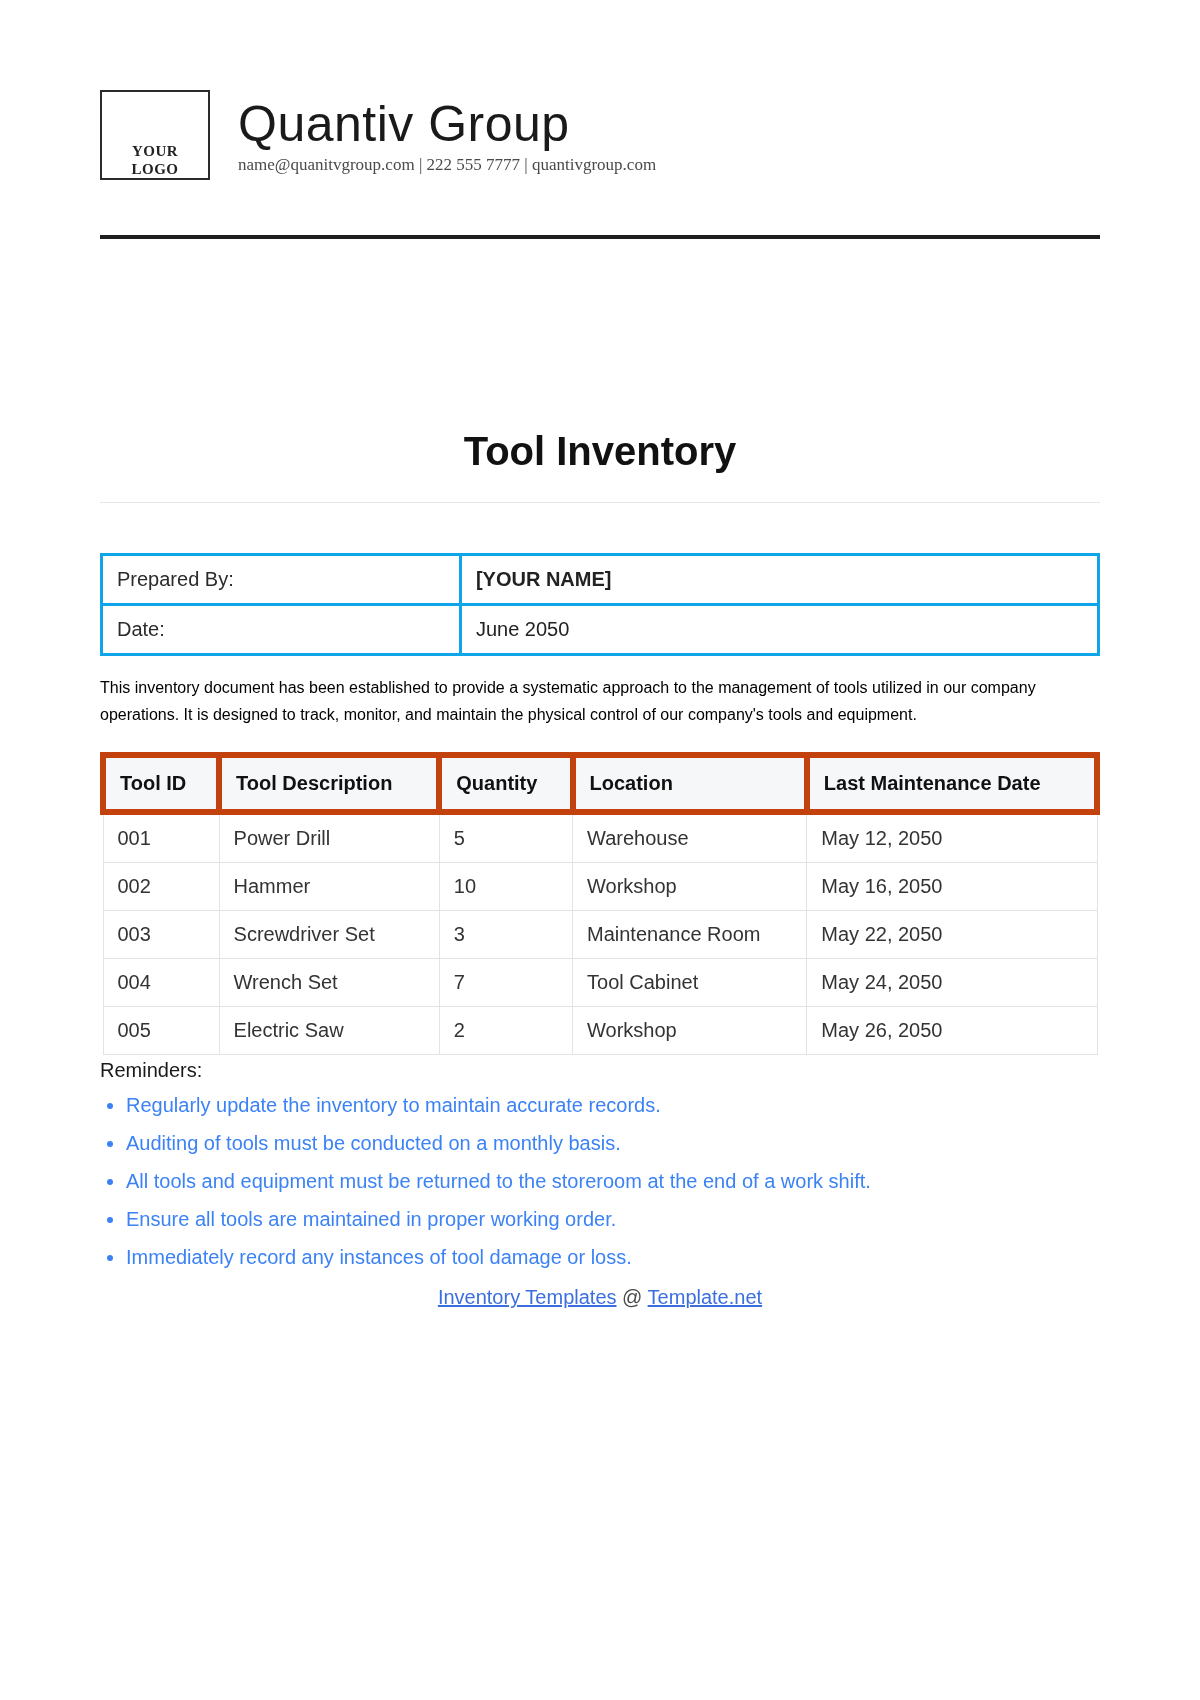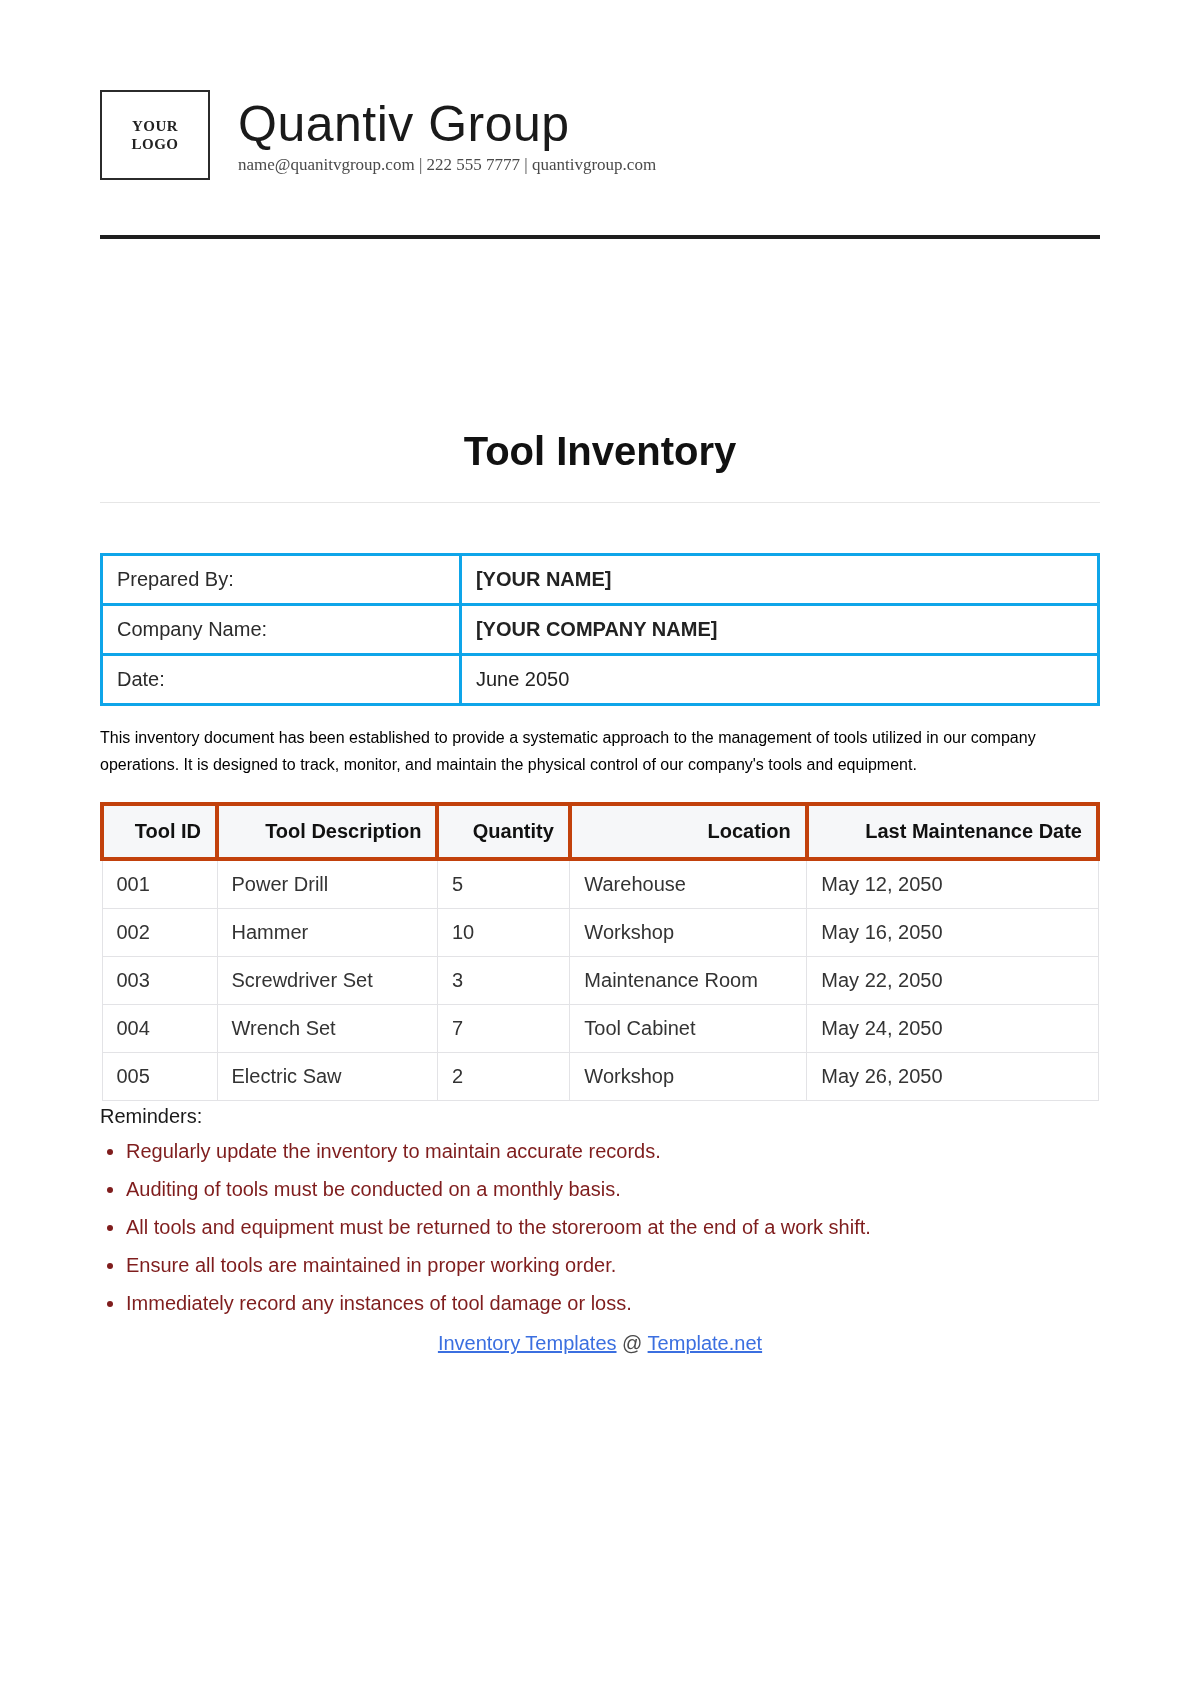--- a/index.html
+++ b/index.html
@@ -20,21 +20,21 @@
   .header {
     display: flex;
     align-items: center;
     gap: 28px;
   }
   .logo-box {
     border: 2px solid #2b2b2b;
     width: 110px;
     height: 90px;
     display: flex;
-    align-items: center;
+    align-items: flex-end;
     justify-content: center;
     font-family: Georgia, 'Times New Roman', serif;
     font-size: 15px;
     font-weight: bold;
     line-height: 1.2;
     text-align: center;
     color: #222;
     letter-spacing: 0.5px;
   }
   .company-block { flex: 1; }
@@ -78,35 +78,35 @@
     border: 3px solid #0ea5e9;
     padding: 12px 14px;
     vertical-align: middle;
   }
   table.info td.label-cell { width: 36%; color: #2b2b2b; }
   table.info td.value-cell { font-weight: 400; color: #222; }
   table.info td.value-bold { font-weight: 700; }
   .intro { font-size: 16px; line-height: 1.7; margin: 18px 0 24px 0; color: #000000; }
   table.tools th {
     background: #f6f7f9;
-    border: 4px solid #c2410c;
-    text-align: right;
+    border: 6px solid #c2410c;
+    text-align: left;
     padding: 14px 14px;
     font-weight: 700;
     font-size: 20px;
     color: #111;
   }
   table.tools td {
     border: 1px solid #e3e3e6;
     padding: 12px 14px;
     vertical-align: top;
     color: #333;
   }
   .reminders-title { font-weight: 400; font-size: 20px; margin: 4px 0 8px 0; }
-  ul.reminders { margin: 0 0 14px 0; padding-left: 26px; font-size: 20px; color: #7f1d1d; }
+  ul.reminders { margin: 0 0 14px 0; padding-left: 26px; font-size: 20px; color: #3b82f6; }
   ul.reminders li { margin: 8px 0; line-height: 1.5; }
   .footer-links { text-align: center; font-size: 20px; margin-top: 8px; color: #3b6fe0; }
   .footer-links a { color: #3b6fe0; text-decoration: underline; text-align: right; }
   .at { color: #4a4a4a; }
 </style>
 </head>
 <body>
 
 <div class="page">
 
@@ -126,24 +126,20 @@
   <h2 class="doc-title">Tool Inventory</h2>
   <div class="title-rule"></div>
 
   <table class="info">
     <tbody>
         <tr>
           <td class="label-cell">Prepared By:</td>
           <td class="value-cell value-bold">[YOUR NAME]</td>
         </tr>
         <tr>
-          <td class="label-cell">Company Name:</td>
-          <td class="value-cell value-bold">[YOUR COMPANY NAME]</td>
-        </tr>
-        <tr>
           <td class="label-cell">Date:</td>
           <td class="value-cell">June 2050</td>
         </tr>
       </tbody>
   </table>
 
   <p class="intro">This inventory document has been established to provide a systematic approach to the management of tools utilized in our company operations. It is designed to track, monitor, and maintain the physical control of our company's tools and equipment.</p>
 
   <table class="tools">
     <thead>

